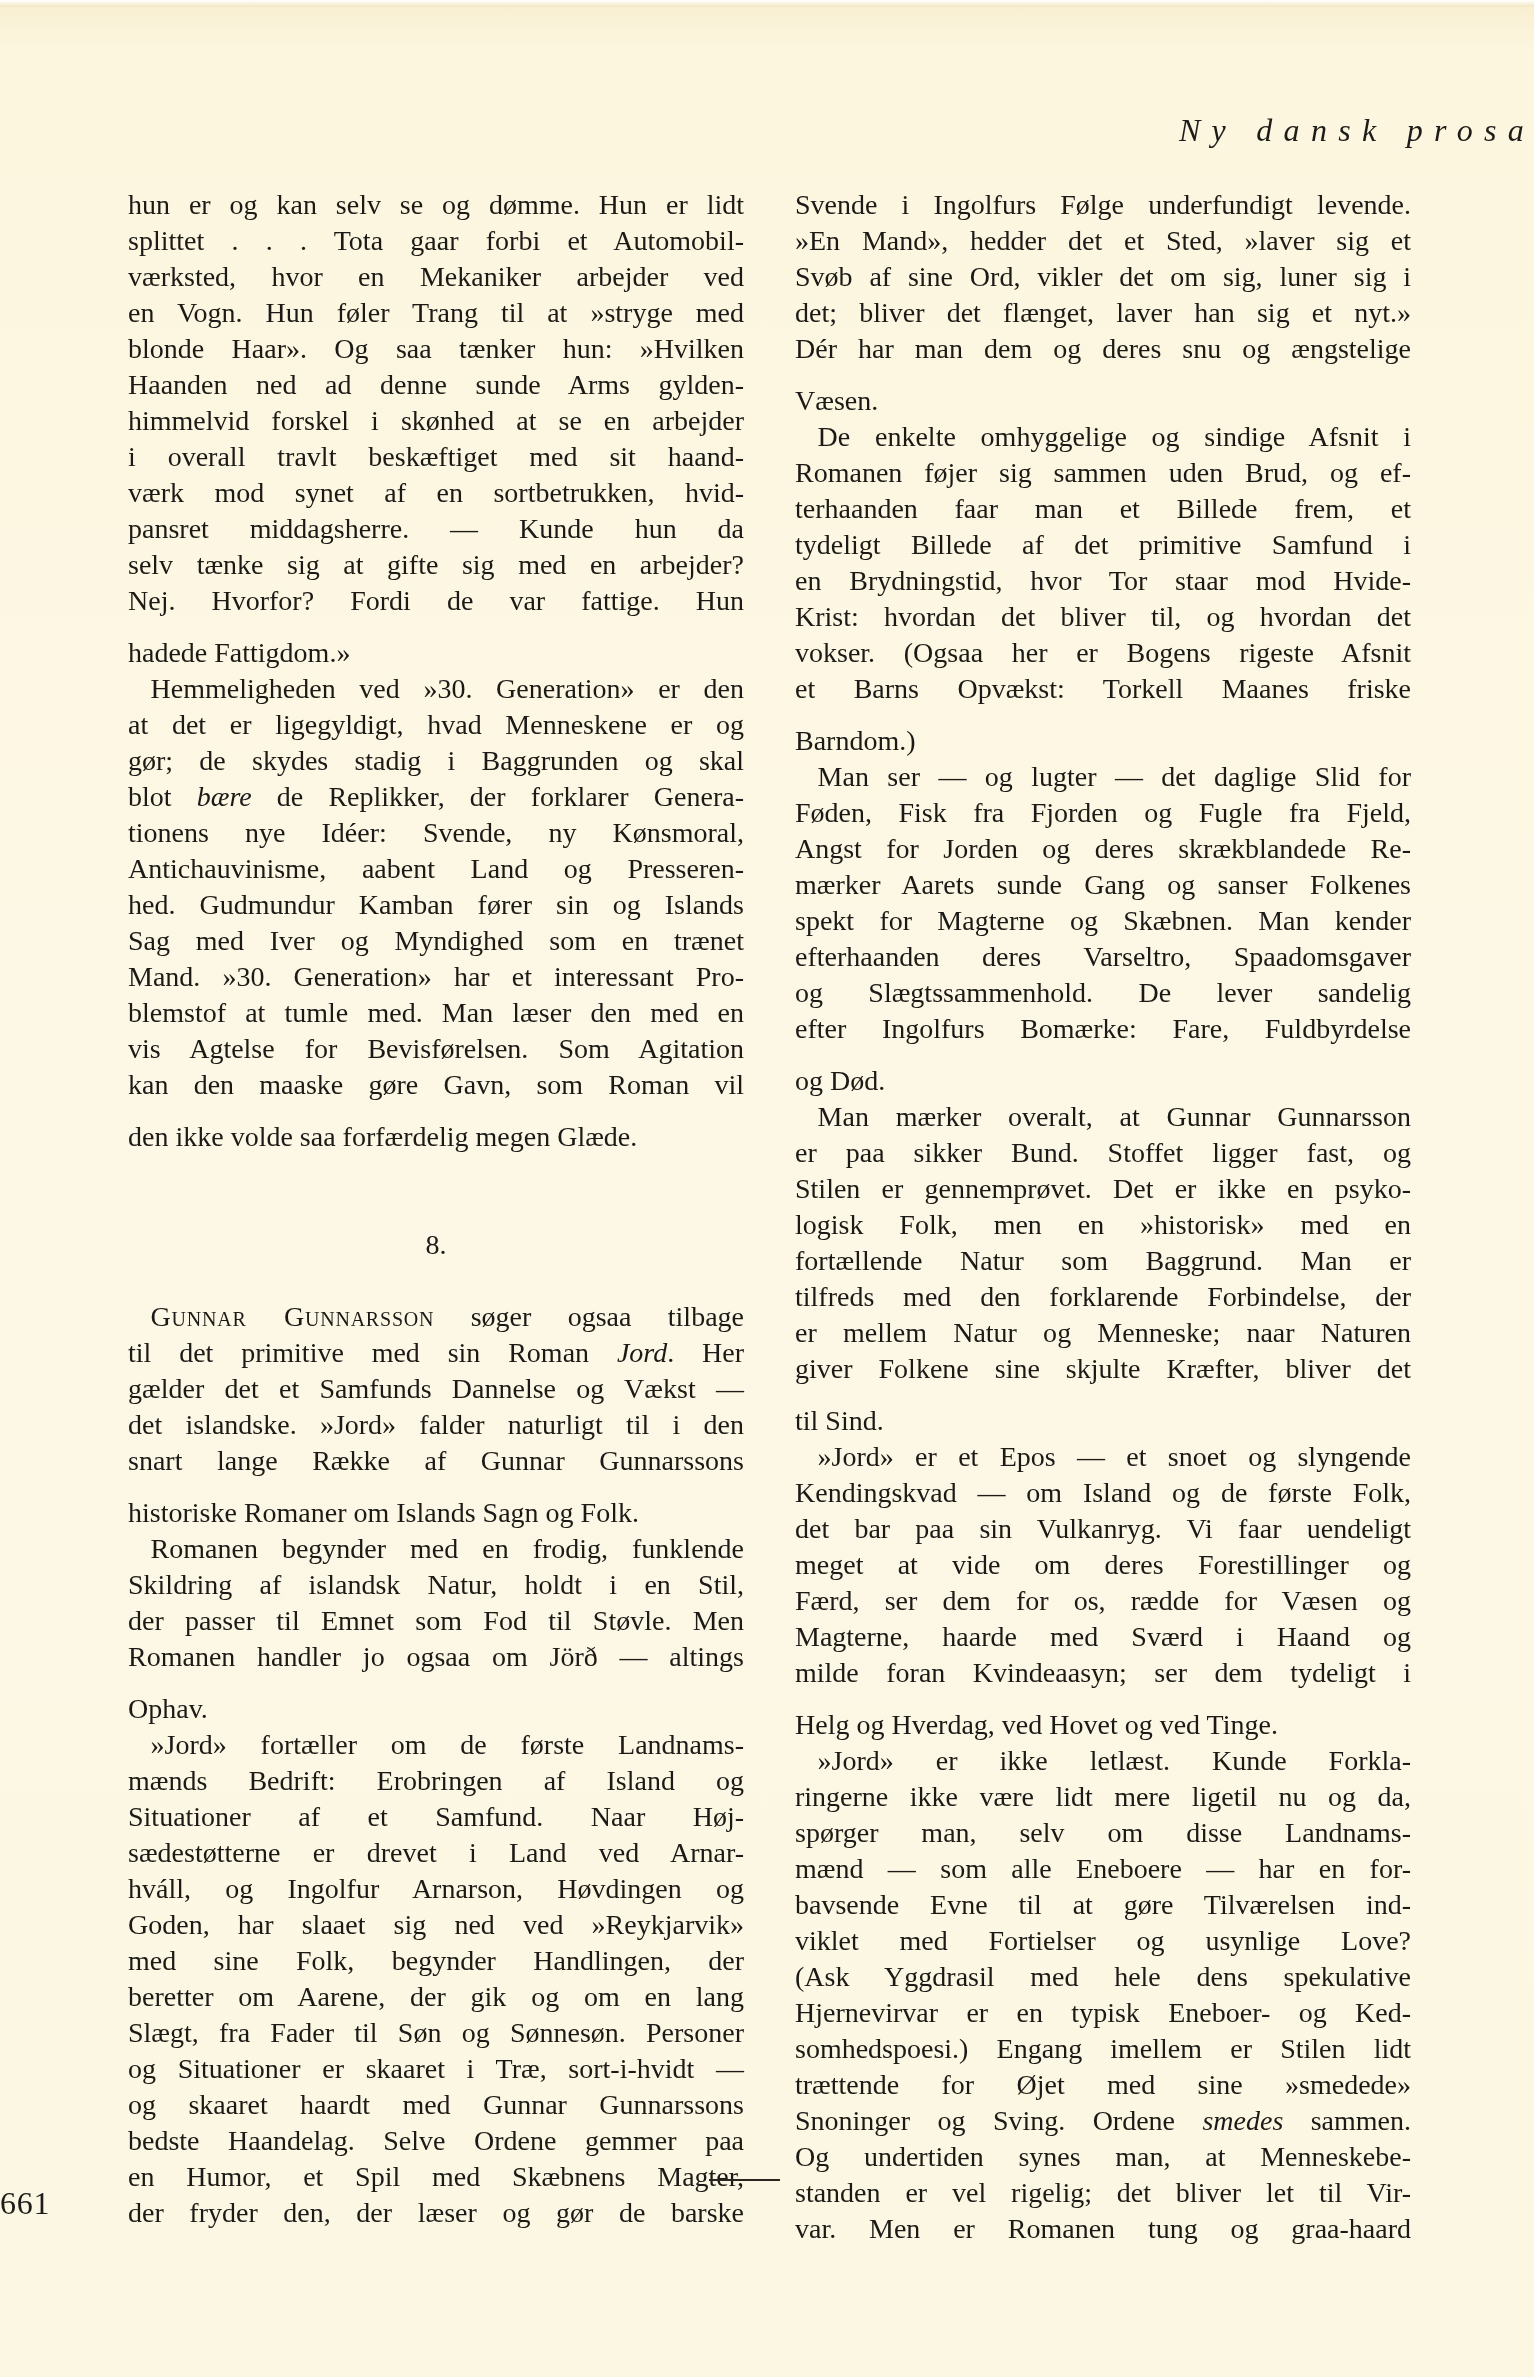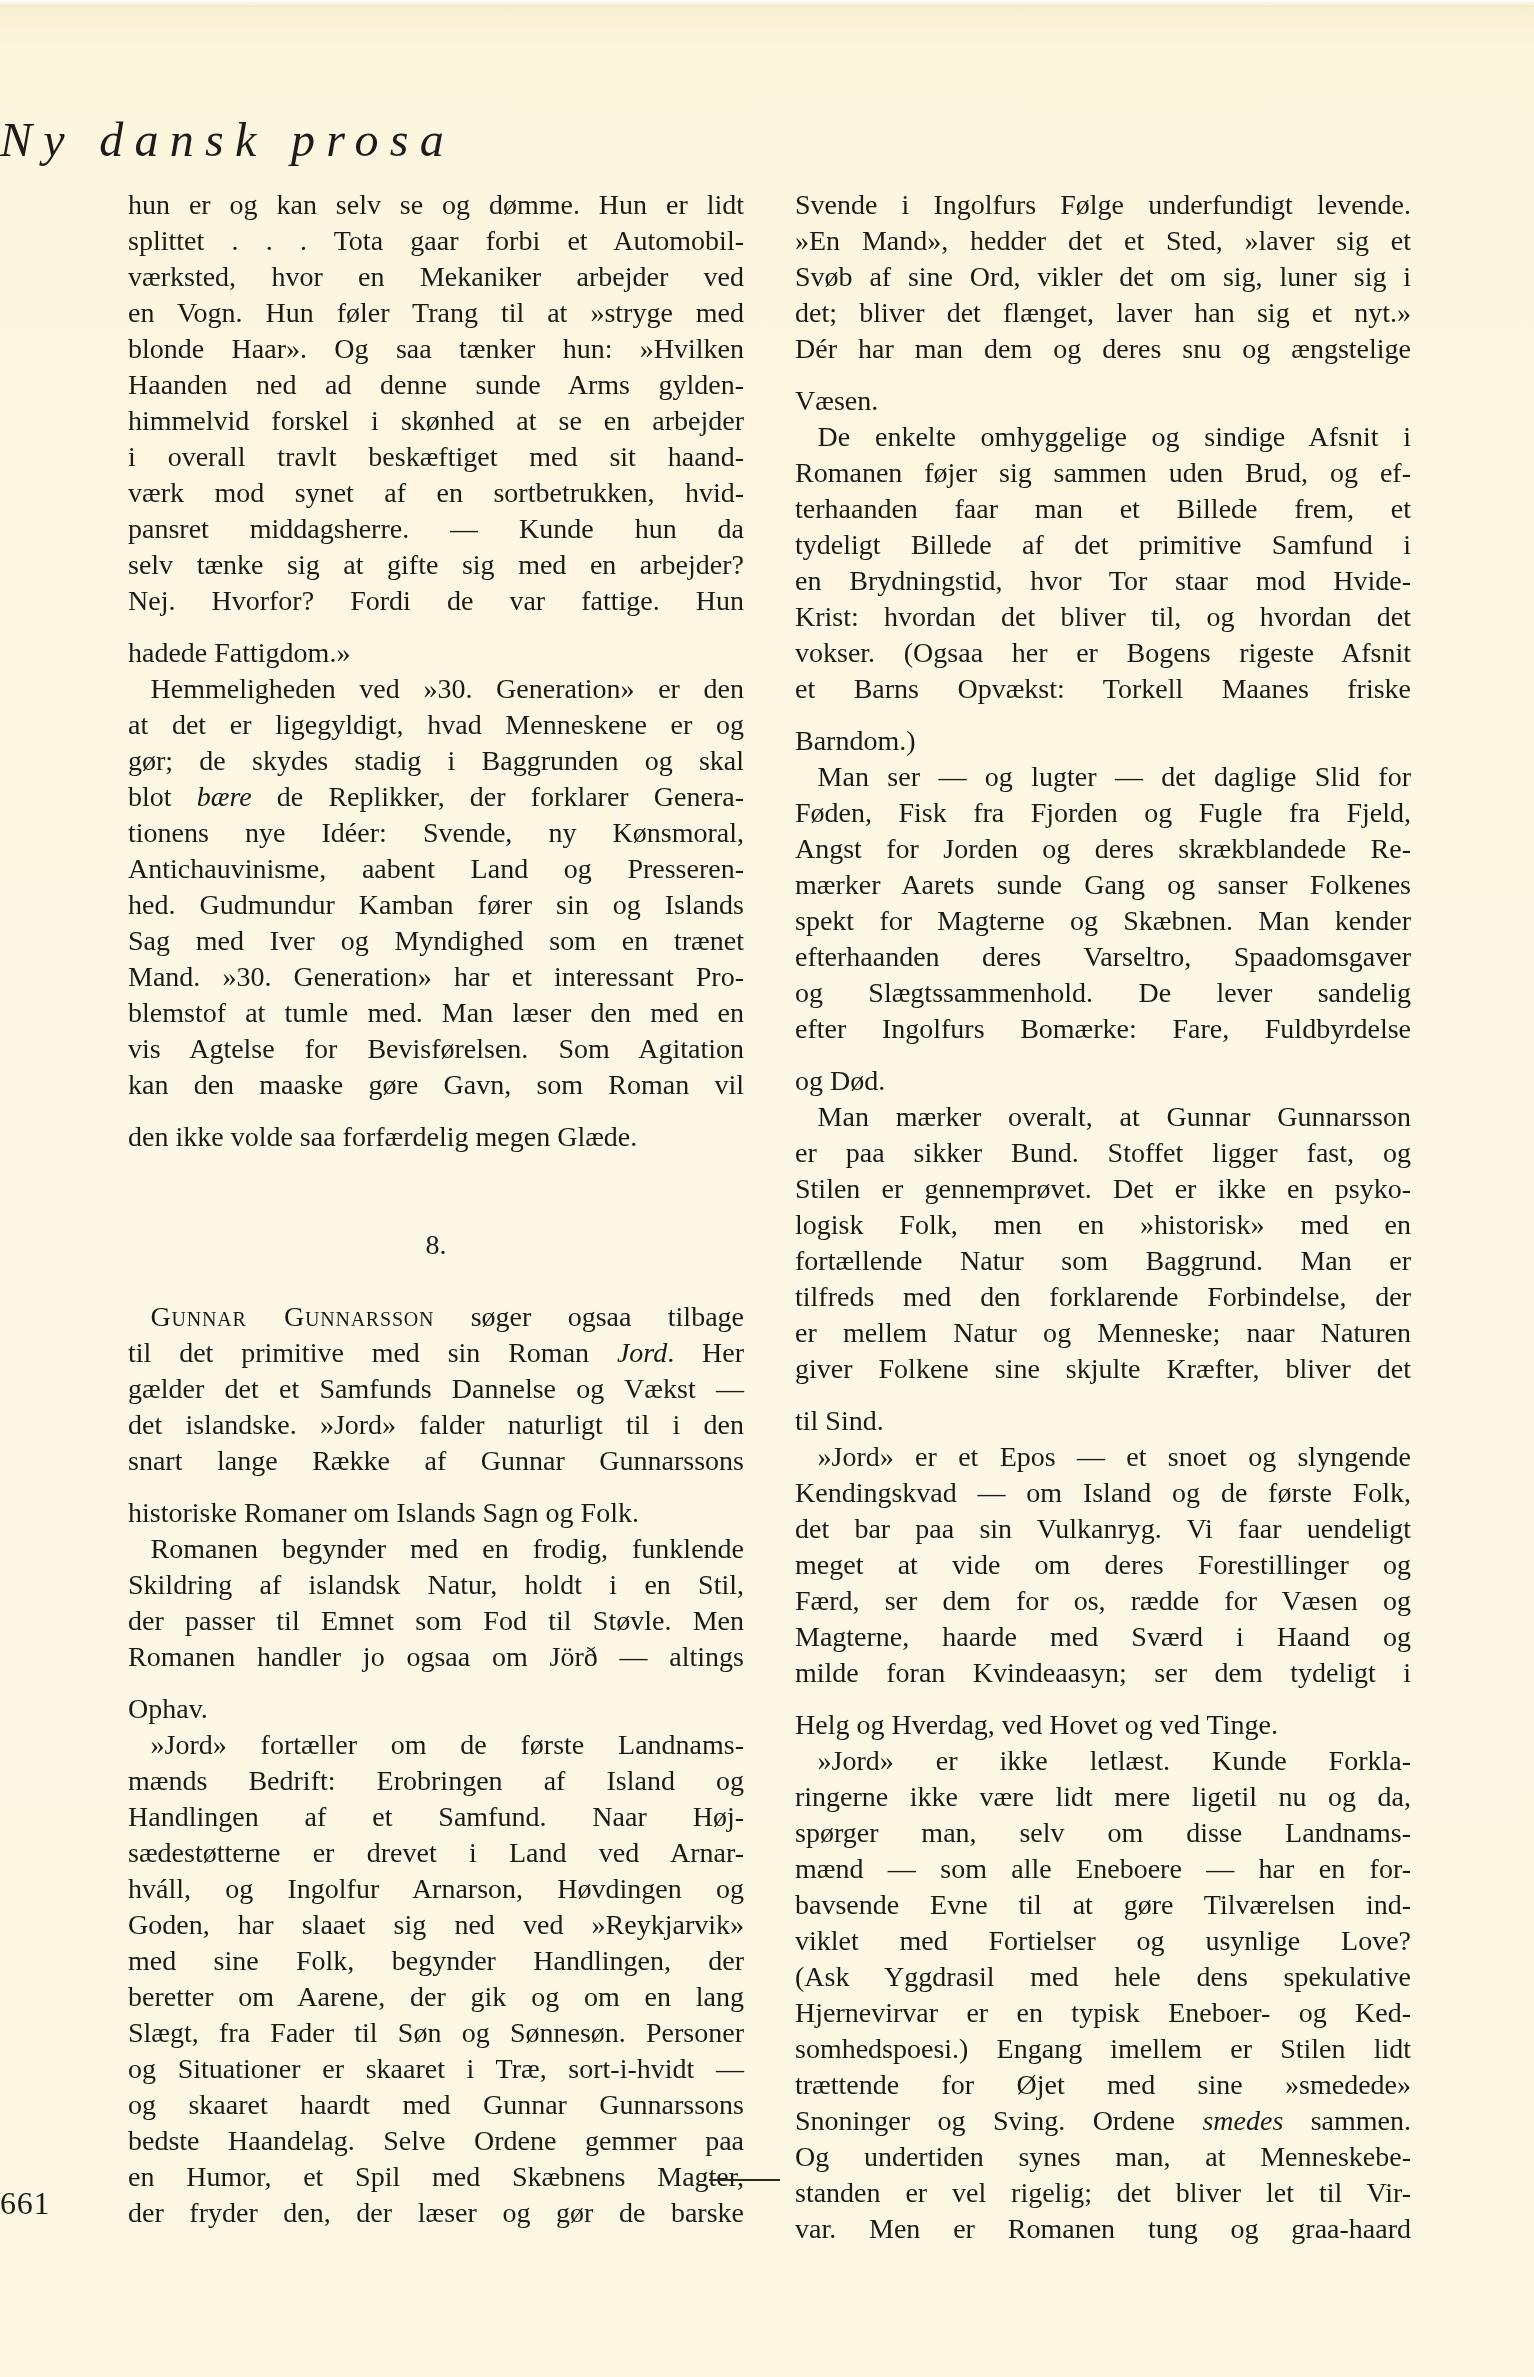--- a/index.html
+++ b/index.html
@@ -12,22 +12,22 @@
   }
   .page {
     position: absolute; left: 0; top: 0; width: 1535px; height: 2377px;
     background: linear-gradient(180deg, #f8eed0 0px, #fcf6df 48px, #fdf8e6 50%, #fcf7e2 100%);
   }
   .top-edge {
     position: absolute; left: 0; top: 0; width: 1535px; height: 6.5px;
     background: linear-gradient(180deg, #ffffff 0, #f3e6c2 100%);
   }
   .running-head {
-    position: absolute; top: 112px; left: 0; width: 1535px; text-align: left;
-    font-style: italic; font-size: 48px; letter-spacing: 11.3px; color: #1e1c18;
+    position: absolute; top: 112px; left: 0; width: 1535px; text-align: right;
+    font-style: italic; font-size: 32px; letter-spacing: 11.3px; color: #1e1c18;
   }
   .col {
     position: absolute; top: 187px; width: 616px;
     font-size: 28px; line-height: 36px;
   }
   .col.left { left: 128px; }
   .col.right { left: 795px; }
   .line {
     display: block; white-space: nowrap; text-align: justify;
     text-align-last: justify; height: 36px;
@@ -99,21 +99,21 @@
     <div>
       <span class="line indent">Romanen begynder med en frodig, funklende</span>
       <span class="line">Skildring af islandsk Natur, holdt i en Stil,</span>
       <span class="line">der passer til Emnet som Fod til Støvle. Men</span>
       <span class="line">Romanen handler jo ogsaa om Jörð — altings</span>
       <span class="line last">Ophav.</span>
     </div>
     <div>
       <span class="line indent">»Jord» fortæller om de første Landnams-</span>
       <span class="line">mænds Bedrift: Erobringen af Island og</span>
-      <span class="line">Handlingen af et Samfund. Naar Høj-</span>
+      <span class="line">Situationer af et Samfund. Naar Høj-</span>
       <span class="line">sædestøtterne er drevet i Land ved Arnar-</span>
       <span class="line">hváll, og Ingolfur Arnarson, Høvdingen og</span>
       <span class="line">Goden, har slaaet sig ned ved »Reykjarvik»</span>
       <span class="line">med sine Folk, begynder Handlingen, der</span>
       <span class="line">beretter om Aarene, der gik og om en lang</span>
       <span class="line">Slægt, fra Fader til Søn og Sønnesøn. Personer</span>
       <span class="line">og Situationer er skaaret i Træ, sort-i-hvidt —</span>
       <span class="line">og skaaret haardt med Gunnar Gunnarssons</span>
       <span class="line">bedste Haandelag. Selve Ordene gemmer paa</span>
       <span class="line">en Humor, et Spil med Skæbnens Magter,</span>

